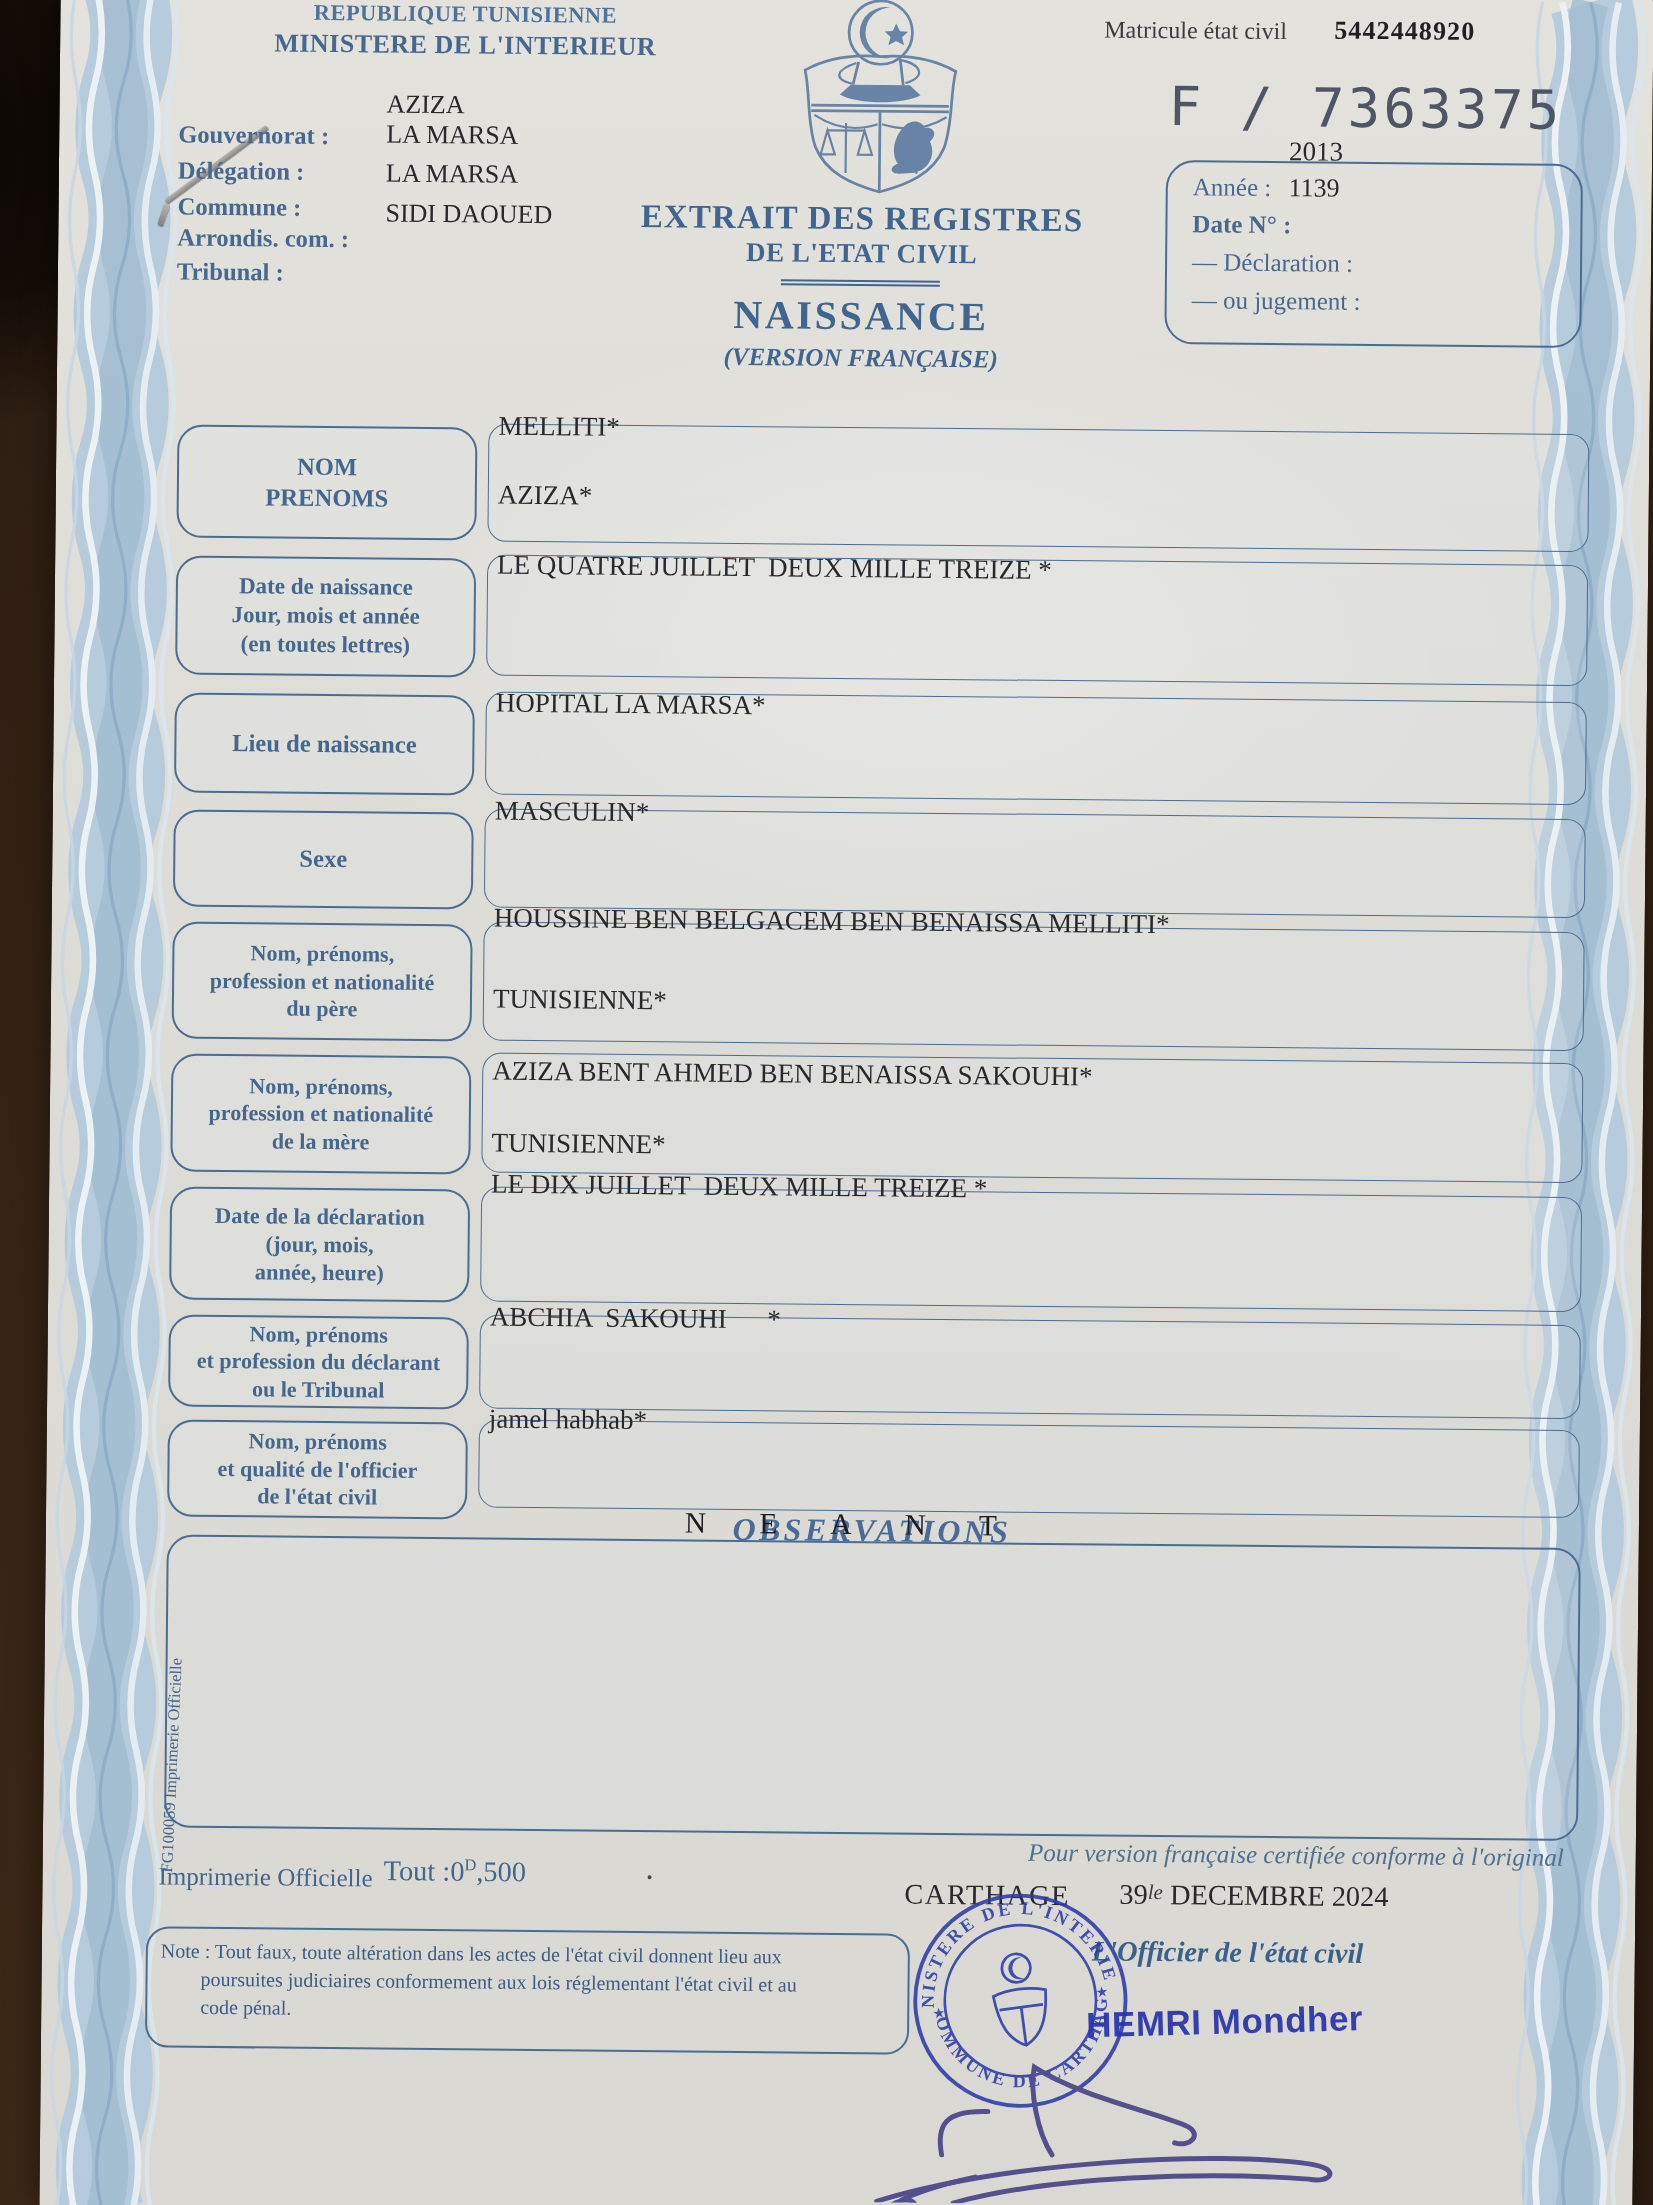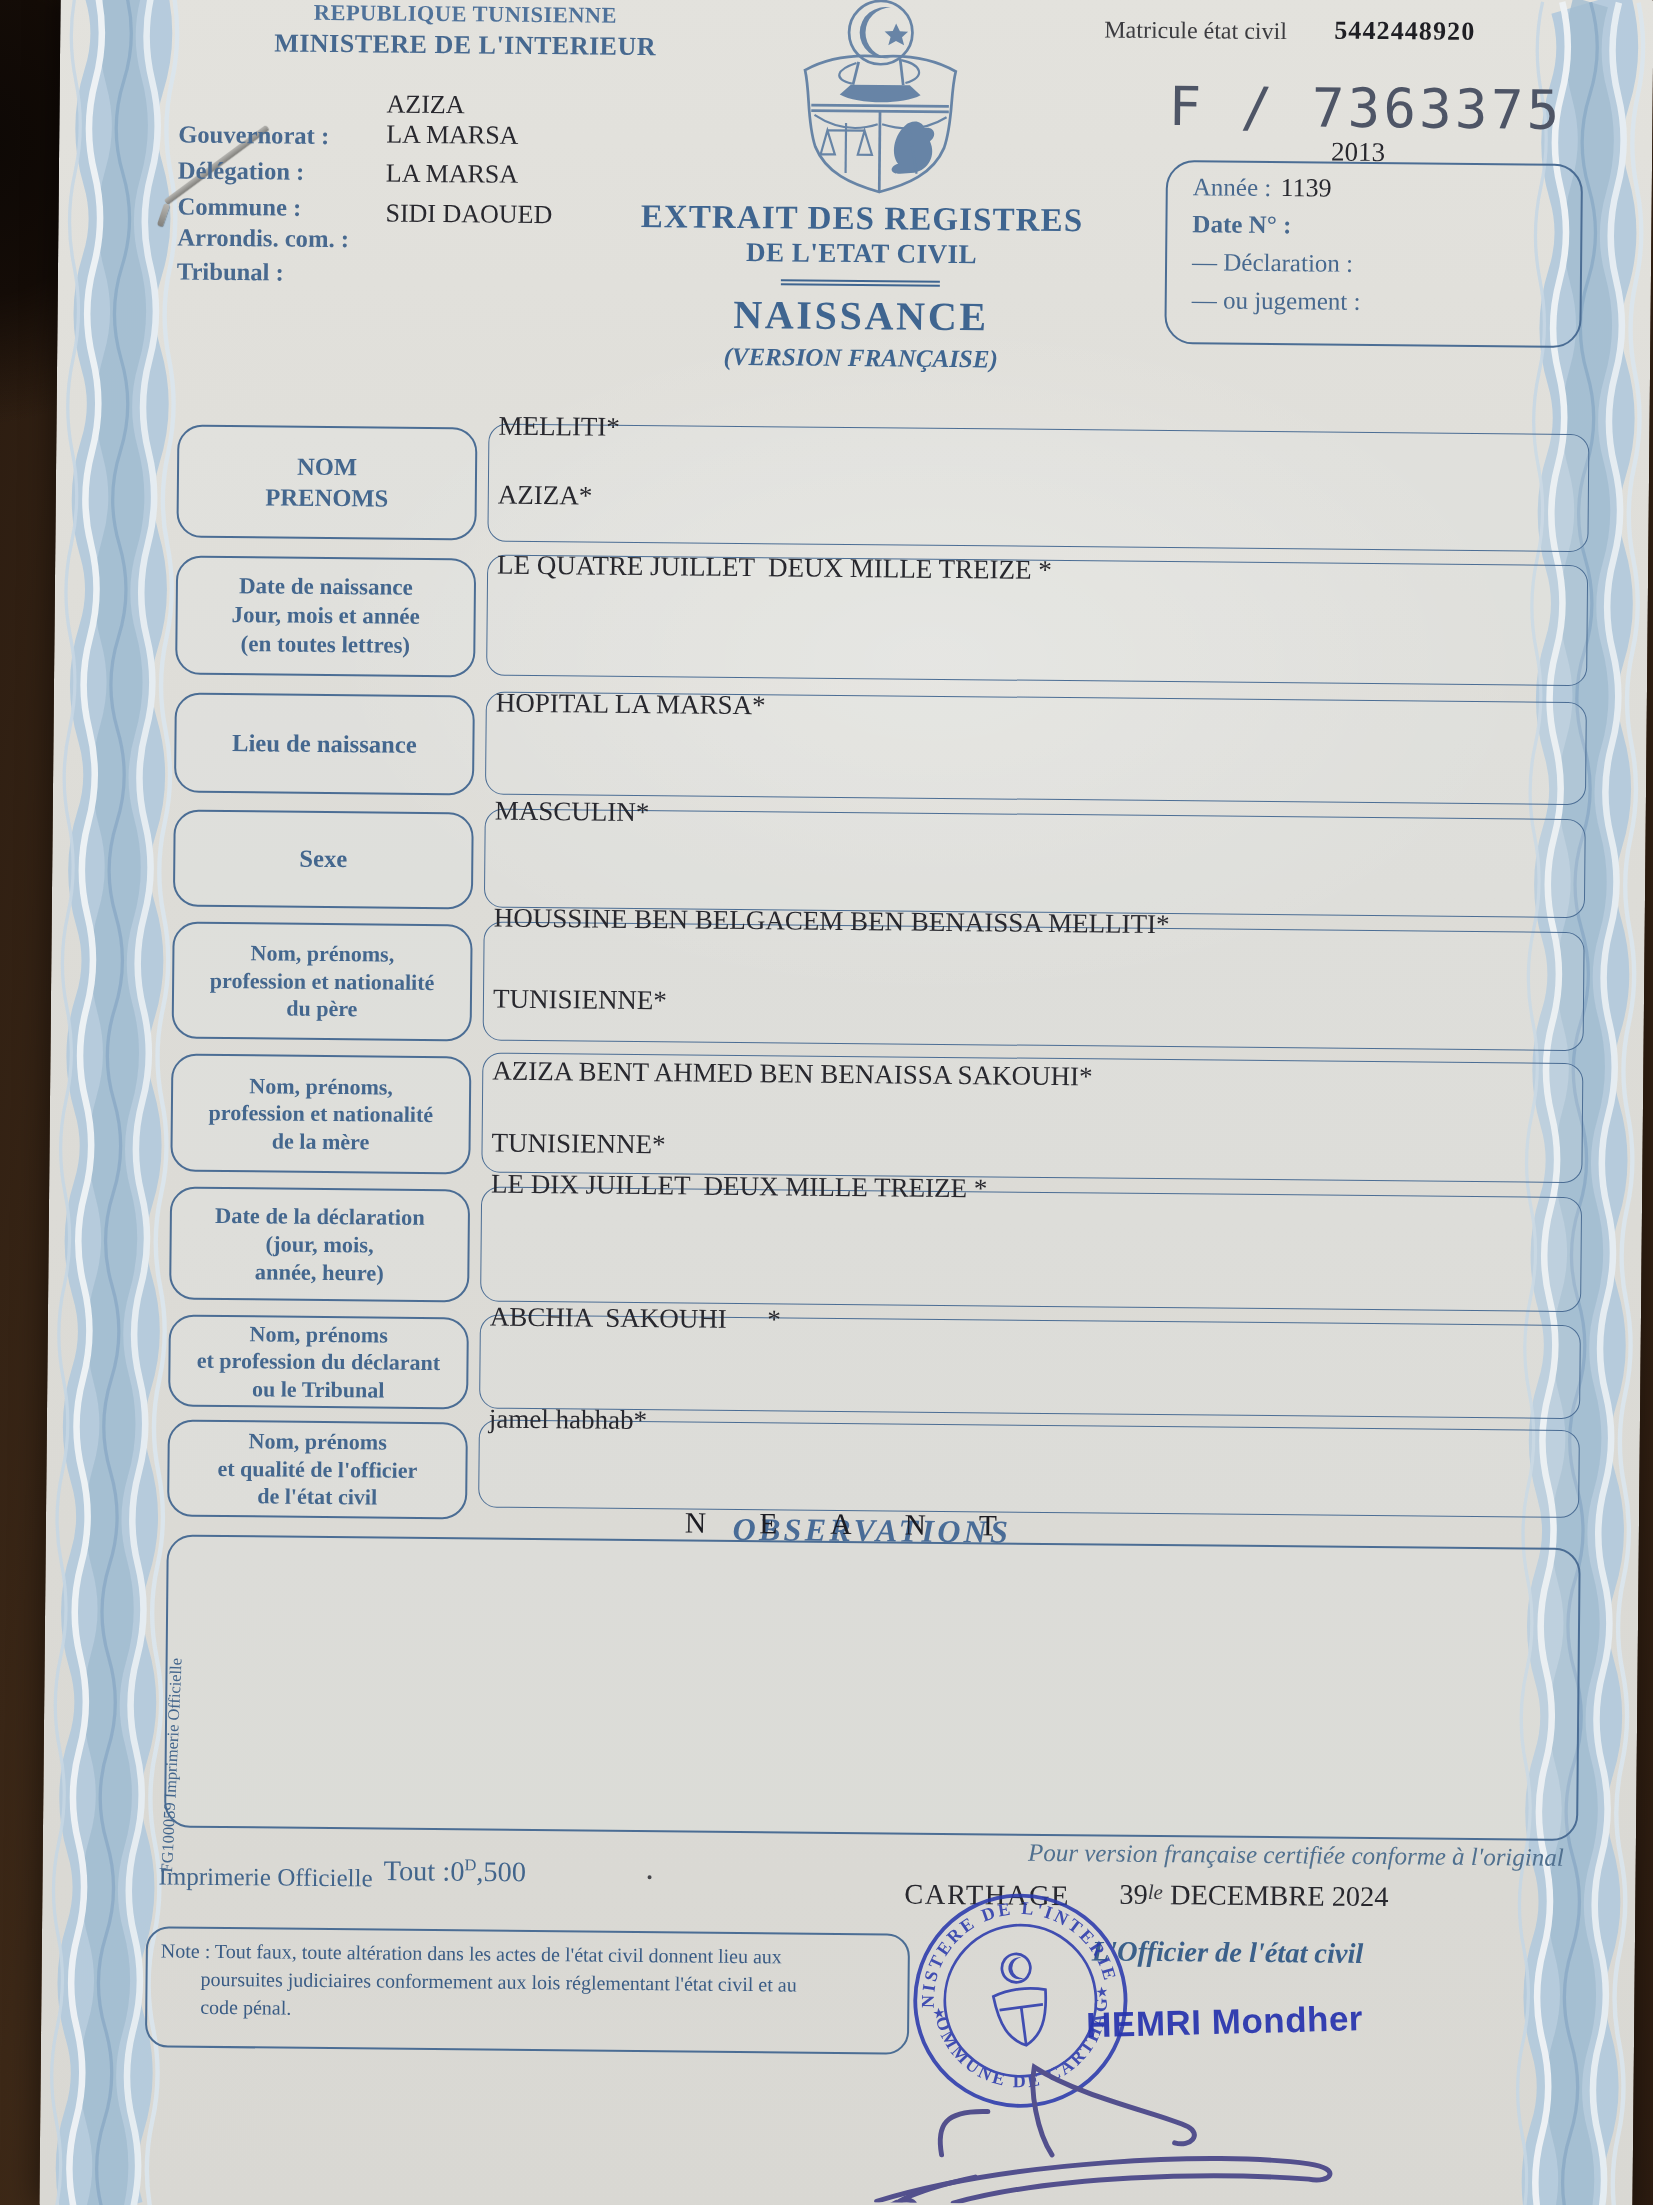--- a/index.html
+++ b/index.html
@@ -90,26 +90,26 @@
       <path d="M 204 240 C 244 252, 284 250, 322 226" stroke-width="4"></path>
       <line x1="138" y1="238" x2="138" y2="330" stroke-width="4"></line>
       <line x1="104" y1="252" x2="172" y2="252" stroke-width="4"></line>
       <path d="M 104 252 L 92 296 h 26 z M 172 252 L 160 296 h 26 z" stroke-width="4"></path>
       <path d="M 244 244 C 258 230, 276 232, 282 246 C 300 242, 306 260, 292 270 C 304 296, 290 322, 264 328 L 238 330 C 220 332, 216 318, 234 312 C 220 294, 226 262, 244 244 Z" fill="#5a7ba0" stroke="none"></path>
       <line x1="252" y1="238" x2="268" y2="330" stroke-width="4"></line>
     </g>
   </svg>
 
   <div class="abs serial" style="left:1109px;top:80px;font-size:54px;">F / 7363375</div>
-  <div class="abs typed" style="left:1272px;top:140px;font-size:27px;">2013</div>
+  <div class="abs typed" style="left:1230px;top:140px;font-size:27px;">2013</div>
 
   <div class="abs" style="left:1107px;top:165px;width:413px;height:180px;border:2.7px solid #4b6d94;border-radius:28.4px;">
     <div class="abs" style="left:25px;top:9.8px;font-size:25px;">
       <span class="lbl" style="font-weight:400;">Année :</span>
-      <span class="typed" style="margin-left:3px;font-size:26px;">1139</span>
+      <span class="typed" style="margin-left:11px;font-size:26px;">1139</span>
     </div>
     <div class="abs lbl" style="left:25px;top:48px;font-size:25px;font-weight:700;">Date N° :</div>
     <div class="abs lbl" style="left:25px;top:86px;font-size:25px;">— Déclaration :</div>
     <div class="abs lbl" style="left:25px;top:124px;font-size:25px;">— ou jugement :</div>
   </div>
 
   <div class="abs lbl" style="left:119px;top:135px;font-size:24.6px;font-weight:700;">Gouvernorat :</div>
   <div class="abs lbl" style="left:119px;top:171px;font-size:24.6px;font-weight:700;">Délégation :</div>
   <div class="abs lbl" style="left:119px;top:207px;font-size:24.6px;font-weight:700;">Commune :</div>
   <div class="abs lbl" style="left:119px;top:238px;font-size:24.6px;font-weight:700;">Arrondis. com. :</div>

